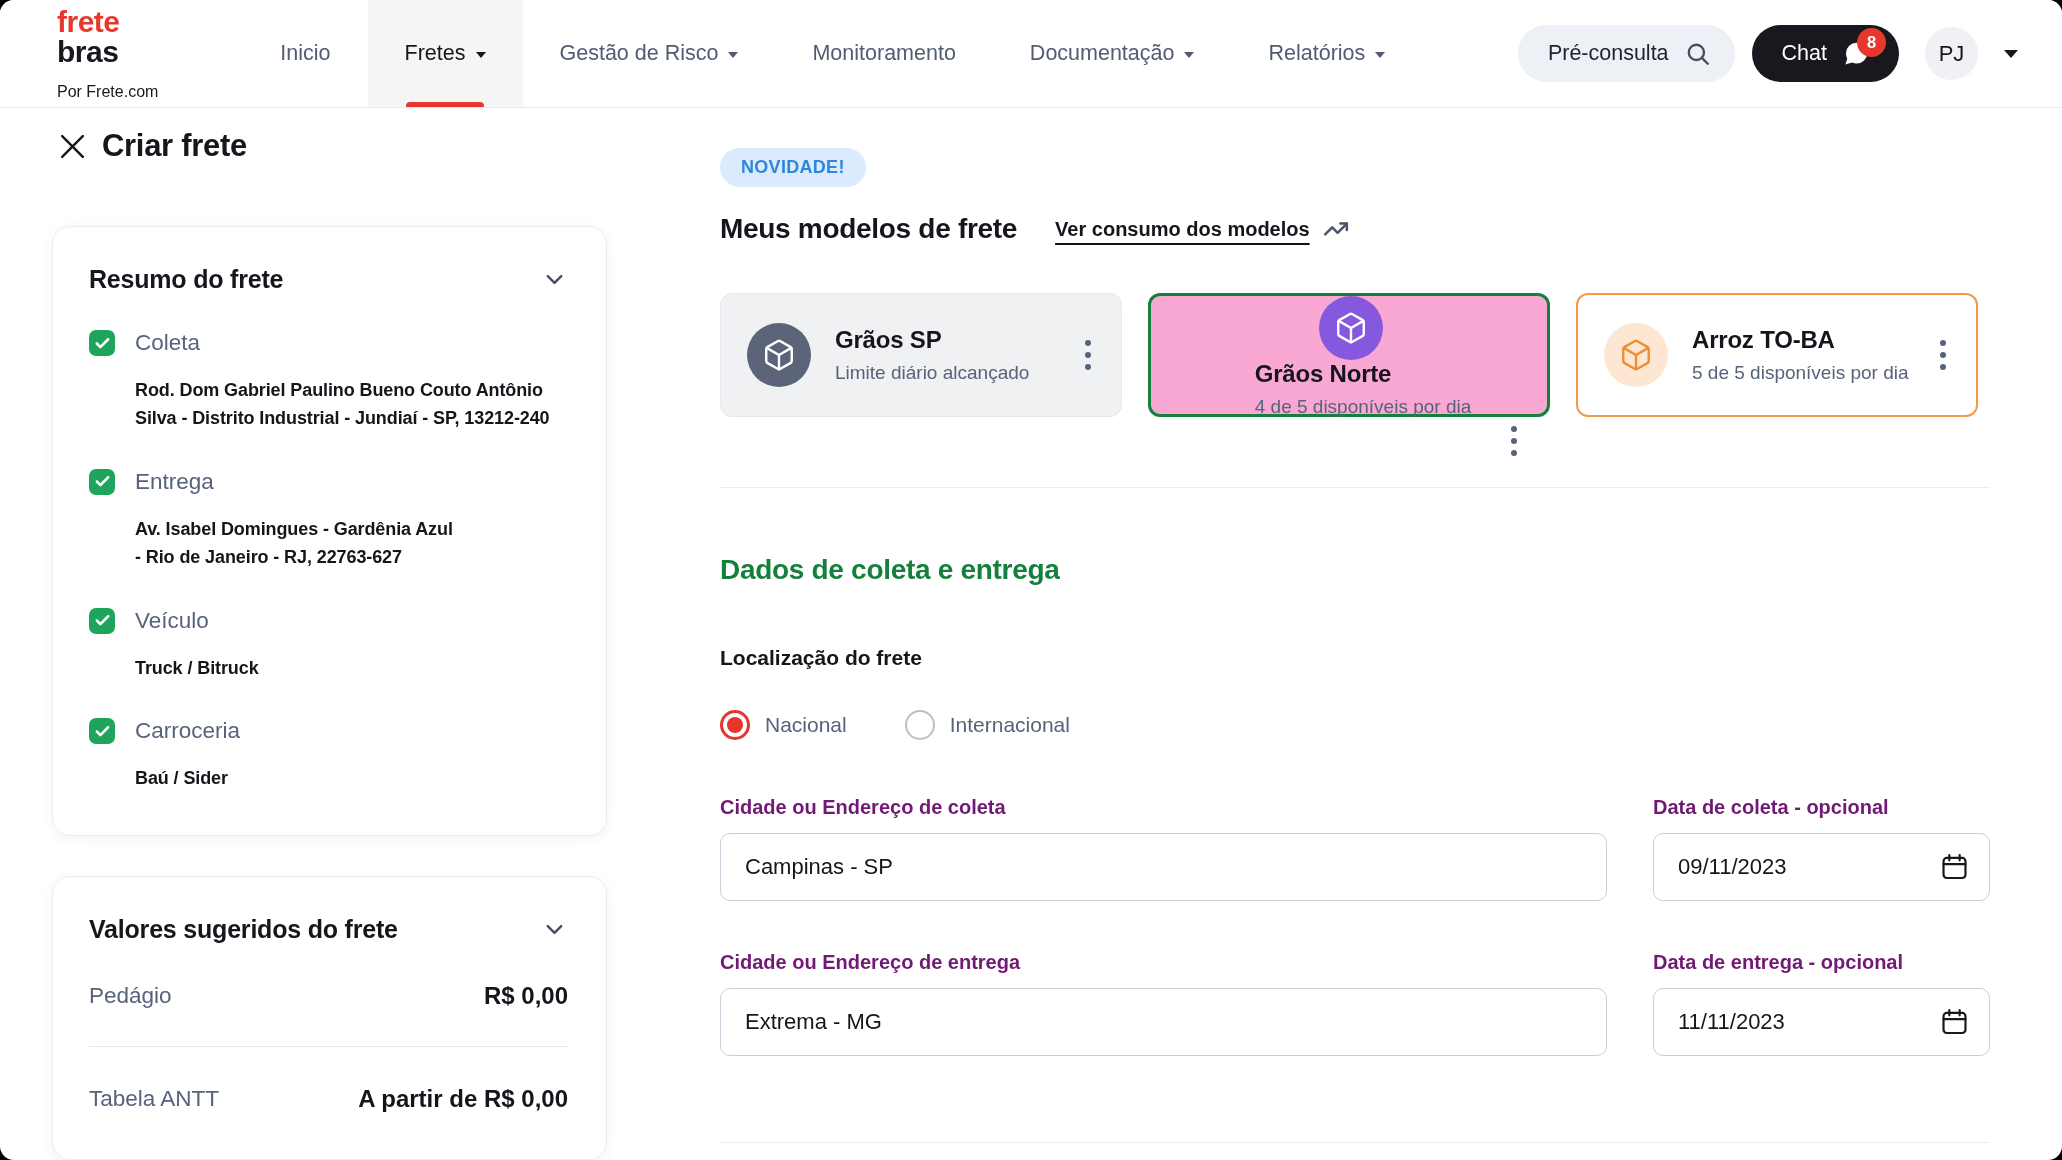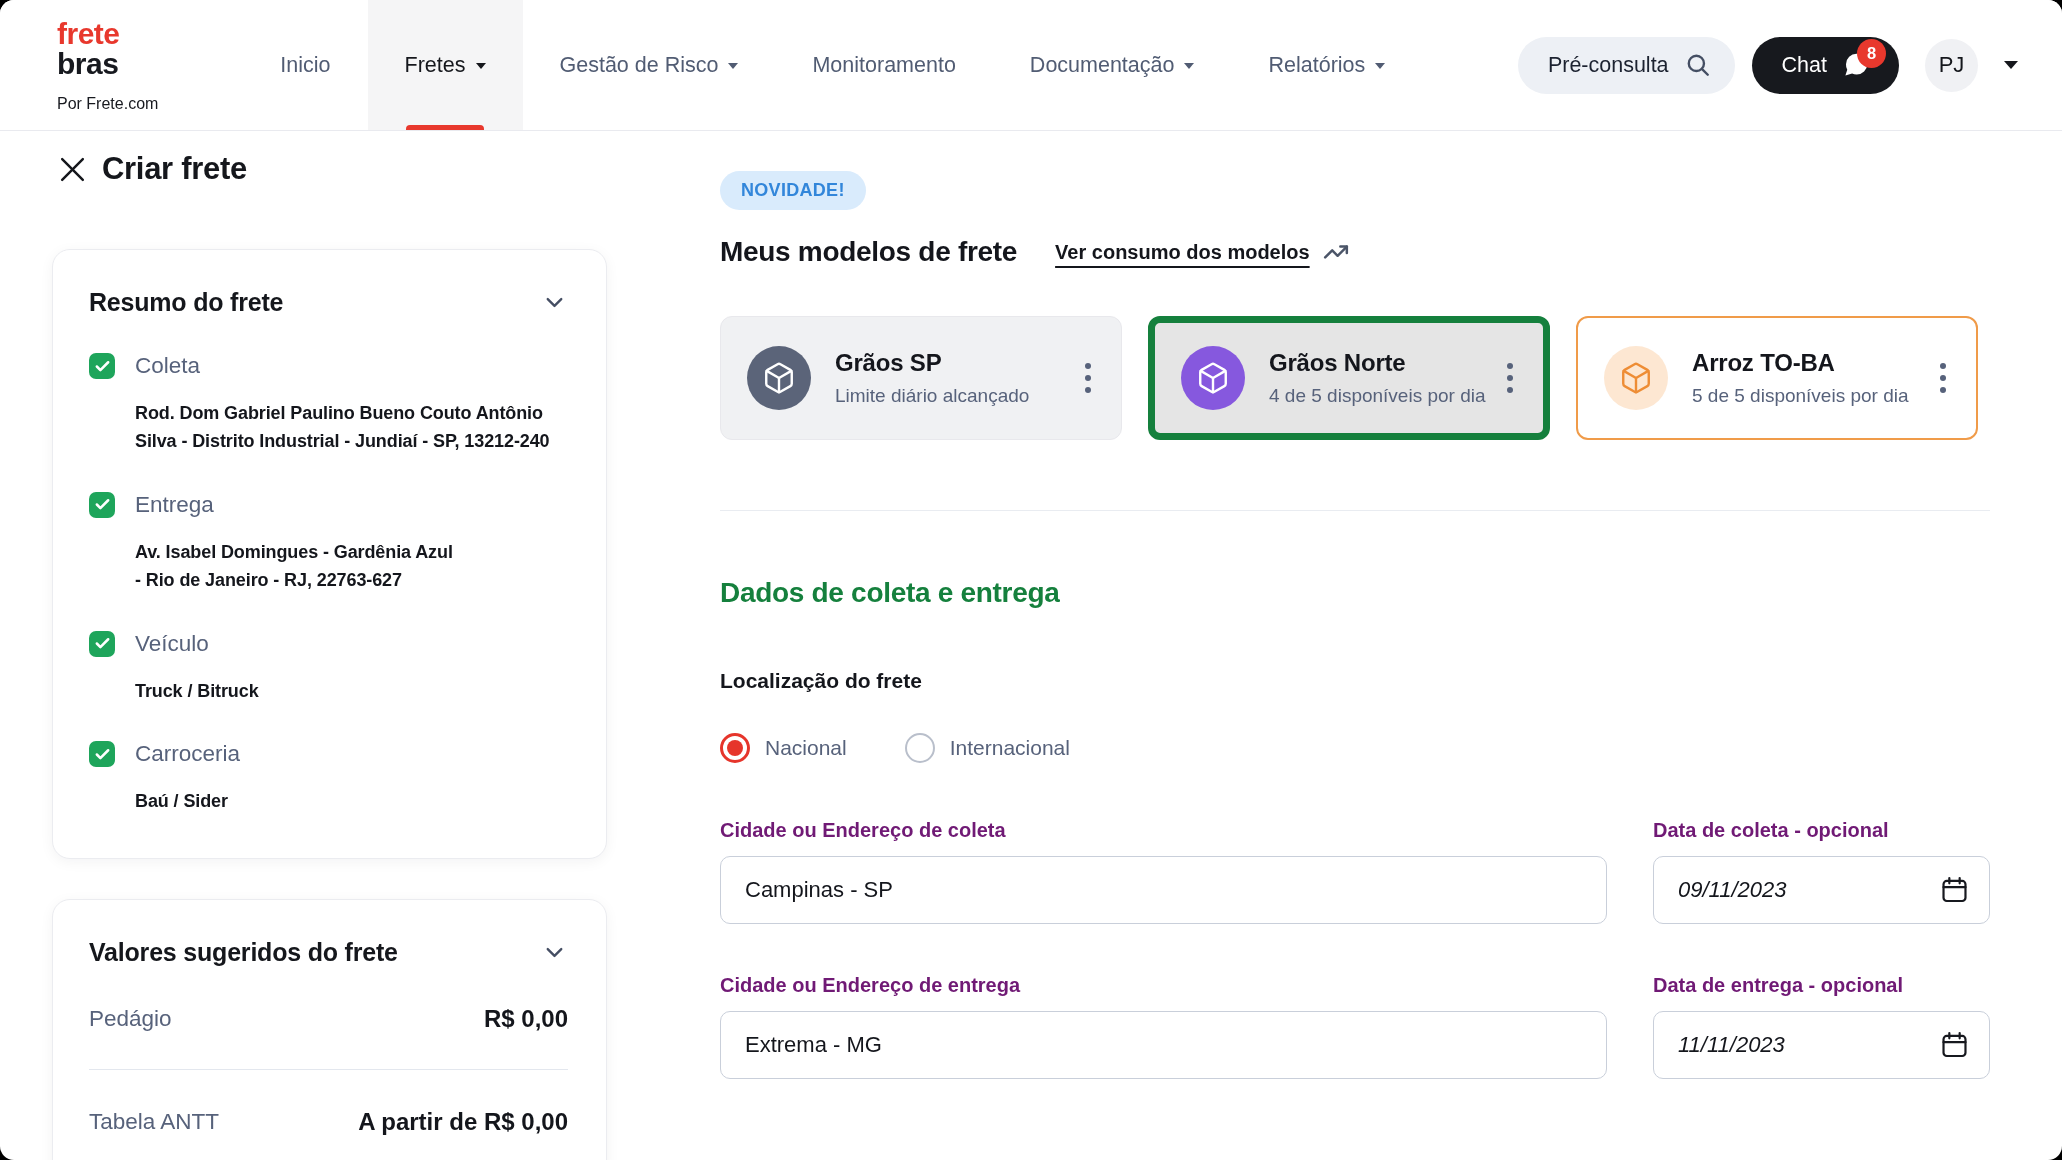--- a/index.html
+++ b/index.html
@@ -1,21 +1,21 @@
 <!DOCTYPE html>
 <html lang="pt-BR"><head>
 <meta charset="utf-8">
 <style>
   * { margin:0; padding:0; box-sizing:border-box; }
   html,body { background:#000; }
   body { font-family:"Liberation Sans", sans-serif; }
   .page { position:relative; width:2062px; height:1160px; background:#fff; border-radius:14px; overflow:hidden; }
 
   
-  .topbar { display:flex; align-items:stretch; height:131px; border-bottom:1px solid #e9eaef; padding-left:57px; padding-right:44px; background:#fff; }
+  .topbar { display:flex; align-items:stretch; height:108px; border-bottom:1px solid #e9eaef; padding-left:57px; padding-right:44px; background:#fff; }
   .logo { display:flex; flex-direction:column; justify-content:center; line-height:1.0; }
   .logo .l1 { color:#e8382d; font-weight:700; font-size:30px; letter-spacing:-0.5px; }
   .logo .l2 { color:#17191f; font-weight:700; font-size:30px; letter-spacing:-0.5px; }
   .logo .l3 { color:#17191f; font-size:16px; margin-top:17px; }
   nav { display:flex; align-items:stretch; margin-left:85px; }
   .nav-item { display:flex; align-items:center; padding:0 37px; font-size:21.5px; color:#515c73; cursor:pointer; position:relative; white-space:nowrap; }
   .nav-item.active { background:#f5f5f6; color:#15171c; font-weight:500; }
   .nav-item.active::after { content:""; position:absolute; bottom:0; left:50%; transform:translateX(-50%); width:78px; height:5px; border-radius:4px 4px 0 0; background:#e8382d; }
   .caret { width:0; height:0; border-left:5.5px solid transparent; border-right:5.5px solid transparent; border-top:6.5px solid currentColor; margin-left:10px; margin-top:2px; }
   .topbar-right { margin-left:auto; display:flex; align-items:center; }
@@ -53,21 +53,21 @@
 
   
   .badge-new { display:inline-block; background:#d9ebfc; color:#3286da; font-size:18px; font-weight:700; padding:9px 21px; border-radius:20px; letter-spacing:.3px; }
   .models-header { display:flex; align-items:center; gap:38px; margin-top:26px; }
   .models-title { font-size:28px; font-weight:700; color:#14161c; letter-spacing:-0.3px; }
   .models-link { display:flex; align-items:center; gap:13px; cursor:pointer; }
   .models-link span { font-size:20px; font-weight:700; color:#14161c; text-decoration:underline; text-underline-offset:7px; text-decoration-thickness:2px; }
   .model-cards { display:flex; gap:26px; margin-top:48px; }
   .model-card { width:402px; height:124px; border-radius:12px; display:flex; align-items:center; padding:0 22px 0 26px; cursor:pointer; }
   .model-card.gray   { background:#f0f1f3; border:1.5px solid #e8e8ec; }
-  .model-card.purple { background:#e5e5e5; border:7px solid #15803d; }
+  .model-card.purple { background:#f9a8d4; border:3px solid #15803d;flex-direction:column; }
   .model-card.orange { background:#ffffff; border:2px solid #f09b49; }
   .model-avatar { width:64px; height:64px; border-radius:50%; display:flex; align-items:center; justify-content:center; flex-shrink:0; }
   .gray   .model-avatar { background:#5b6479; }
   .purple .model-avatar { background:#8658de; }
   .orange .model-avatar { background:#fde7d2; }
   .model-info { margin-left:24px; }
   .model-name { font-size:24px; font-weight:600; color:#14161c; letter-spacing:-0.2px; }
   .purple .model-name { font-weight:700; }
   .model-status { font-size:19px; color:#57627b; margin-top:8px; }
   .kebab { margin-left:auto; display:flex; flex-direction:column; gap:6px; padding:8px; cursor:pointer; }
@@ -85,21 +85,21 @@
   .radio.unsel { border:2.5px solid #b9bfcb; }
   .radio-label { font-size:21px; color:#57627b; margin-left:15px; }
 
   .form-row { display:flex; margin-top:56px; }
   .form-row + .form-row { margin-top:50px; }
   .field-city { width:887px; }
   .field-date { width:337px; margin-left:auto; }
   .field-label { font-size:20px; font-weight:700; color:#701a75; margin-bottom:14px; }
   .tin { height:68px; width:100%; border:1.5px solid #c9cfda; border-radius:10px; padding:0 24px; font-size:22px; color:#14161c; font-family:inherit; background:#fff; outline:none; }
   .date-wrap { position:relative; }
-  .date-wrap .tin { padding-right:34px;font-style:italic; }
+  .date-wrap .tin { padding-right:34px; }
   .cal-icon { position:absolute; right:20px; top:50%; transform:translateY(-50%); pointer-events:auto; cursor:pointer; display:flex; }
   .bottom-divider { height:1px; background:#e9ecf1; margin-top:86px; }
 </style>
 </head>
 <body>
 
 <div class="page">
 
   <header class="topbar">
     <div class="logo">

